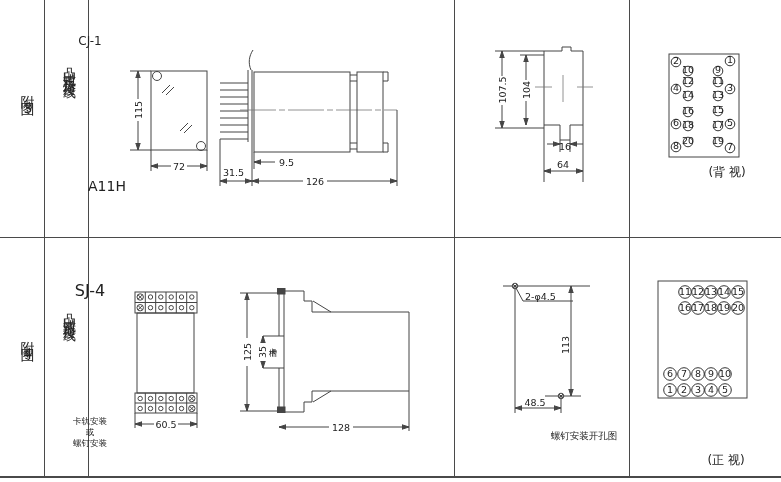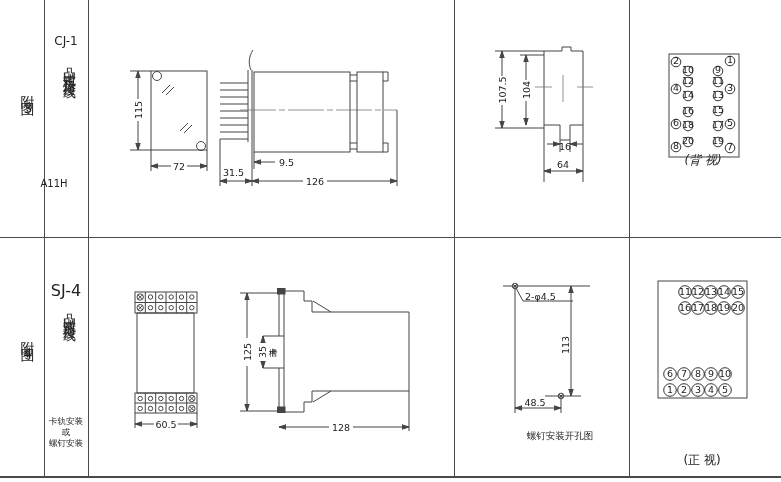--- a/index.html
+++ b/index.html
@@ -1,21 +1,21 @@
 <!DOCTYPE html>
 <html><head>
 <meta charset="utf-8">
 <style>
   html,body{margin:0;padding:0;background:#fff;}
   #canvas{position:relative;width:781px;height:482px;background:#fff;overflow:hidden;
           font-family:"DejaVu Sans","Liberation Sans",sans-serif;color:#222;}
   .vline{position:absolute;top:0;height:477px;width:1.5px;background:#4a4a4a;}
   .hline{position:absolute;left:0;width:781px;height:1.5px;background:#4a4a4a;}
   .vtext{position:absolute;writing-mode:vertical-lr;text-orientation:upright;white-space:nowrap;}
-  .ctext{position:absolute;text-align:center;}
+  .ctext{position:absolute;text-align:center;padding-left:24px;}
   #svgmain{position:absolute;left:0;top:0;}
   svg path,svg line,svg rect,svg circle{stroke:#454545;stroke-width:1;fill:none;}
   svg text{fill:#222;stroke:none;font-size:9.5px;font-family:"DejaVu Sans","Liberation Sans",sans-serif;}
   svg .tbg{fill:#ffffff;stroke:none;}
   svg .cl{stroke:#777;stroke-width:0.8;}
   svg .capfill{fill:#454545;stroke:#454545;}
   .pins circle{fill:none;stroke:#333;}
   .pins text{fill:#222;}
 </style>
 </head>
@@ -26,22 +26,22 @@
   <div class="vline" style="left:43.5px"></div>
   <div class="vline" style="left:87.5px"></div>
   <div class="vline" style="left:453.5px"></div>
   <div class="vline" style="left:628.5px"></div>
   <div class="hline" style="top:236.5px"></div>
   <div class="hline" style="top:476px"></div>
 
   <div class="vtext" style="left:19px;top:84px;font-size:14px;letter-spacing:8px;">附图3</div>
   <div class="ctext" style="left:44px;top:34px;width:44px;font-size:12px;">CJ-1</div>
   <div class="vtext" style="left:60px;top:57px;font-size:13px;letter-spacing:3px;">凸出式板后接线</div>
-  <div class="ctext" style="left:32px;top:178px;width:44px;font-size:10px;">A11H</div>
-  <div class="ctext" style="left:663px;top:152px;width:80px;font-size:12px;font-style:italic;">(背 视)</div>
+  <div class="ctext" style="left:61px;top:178px;width:44px;font-size:14px;">A11H</div>
+  <div class="ctext" style="left:663px;top:164px;width:80px;font-size:12px;">(背 视)</div>
 
   <div class="vtext" style="left:19px;top:330px;font-size:14px;letter-spacing:8px;">附图4</div>
   <div class="ctext" style="left:44px;top:281px;width:44px;font-size:16px;">SJ-4</div>
   <div class="vtext" style="left:60px;top:303px;font-size:13px;letter-spacing:3px;">凸出式前接线</div>
   <div class="ctext" style="left:44px;top:416px;width:44px;font-size:8.5px;line-height:11px;text-align:center;">
     <div>卡轨安装</div>
     <div>或</div>
     <div>螺钉安装</div>
   </div>
   <div class="vtext" style="left:266px;top:341px;font-size:8px;letter-spacing:1px;">卡槽</div>

